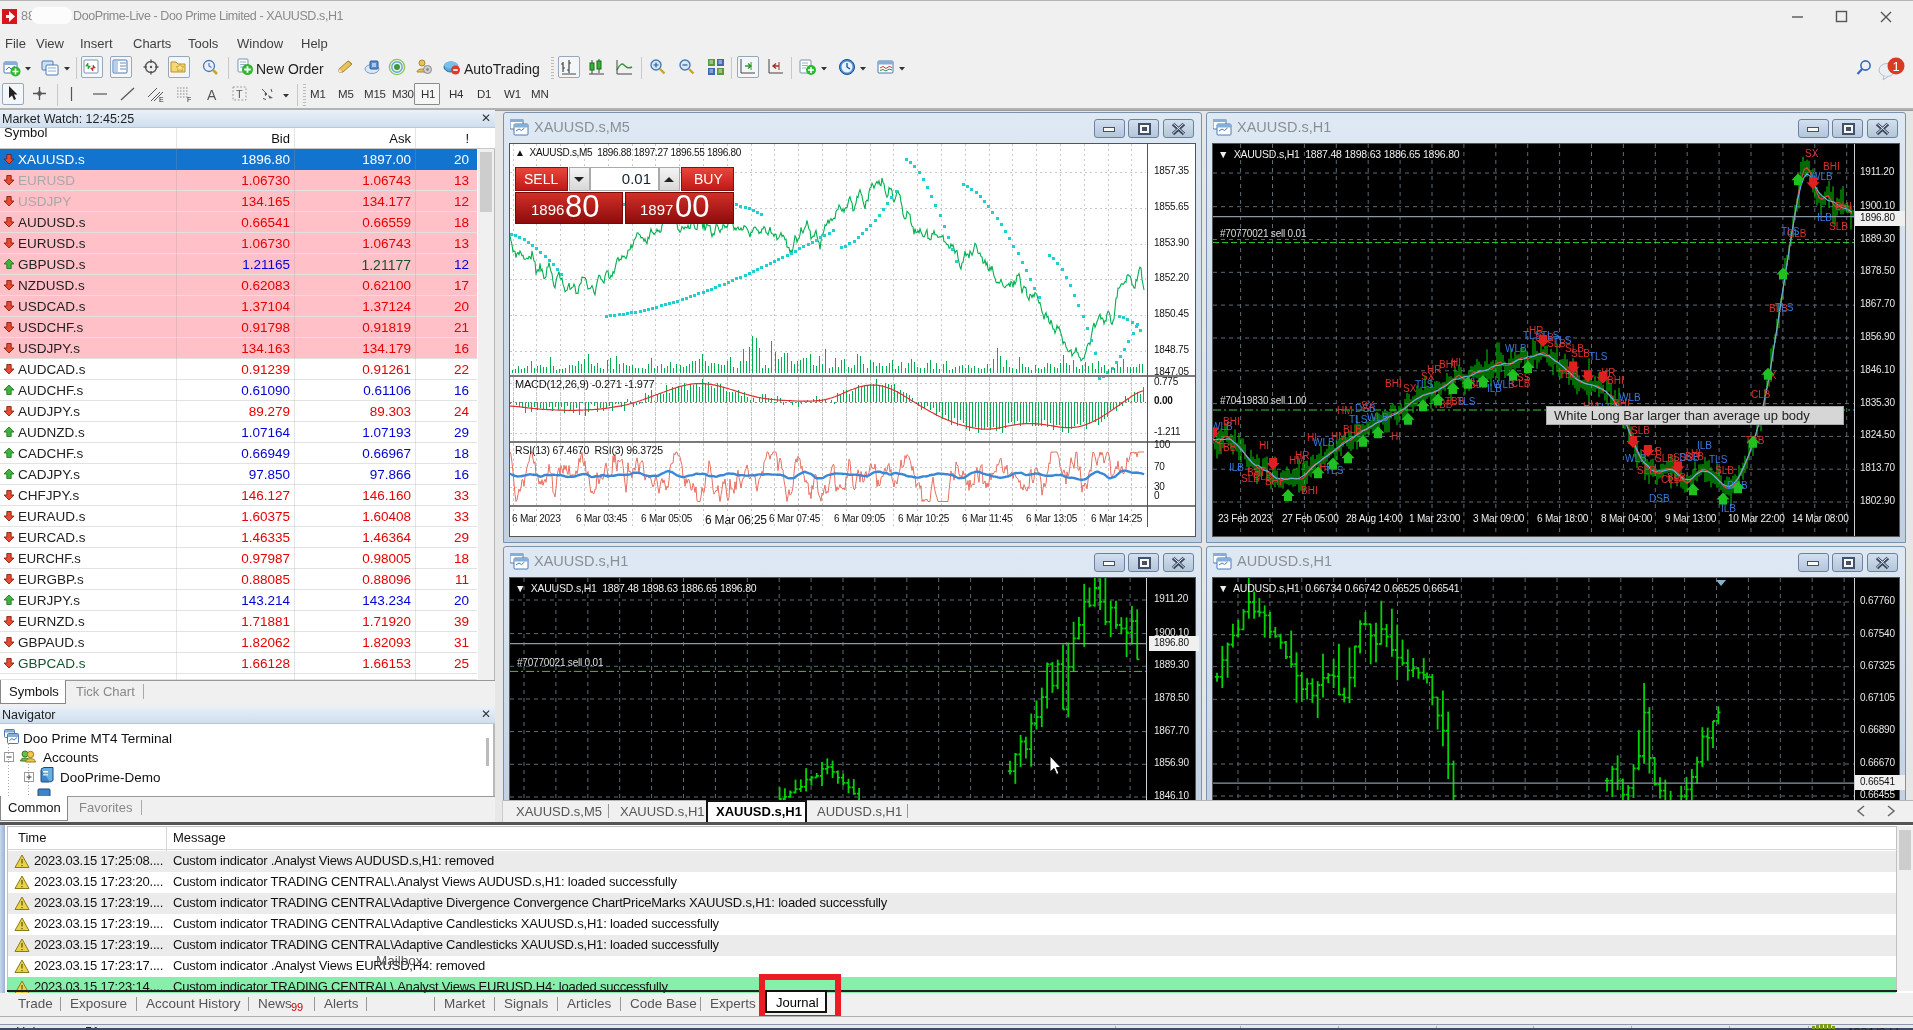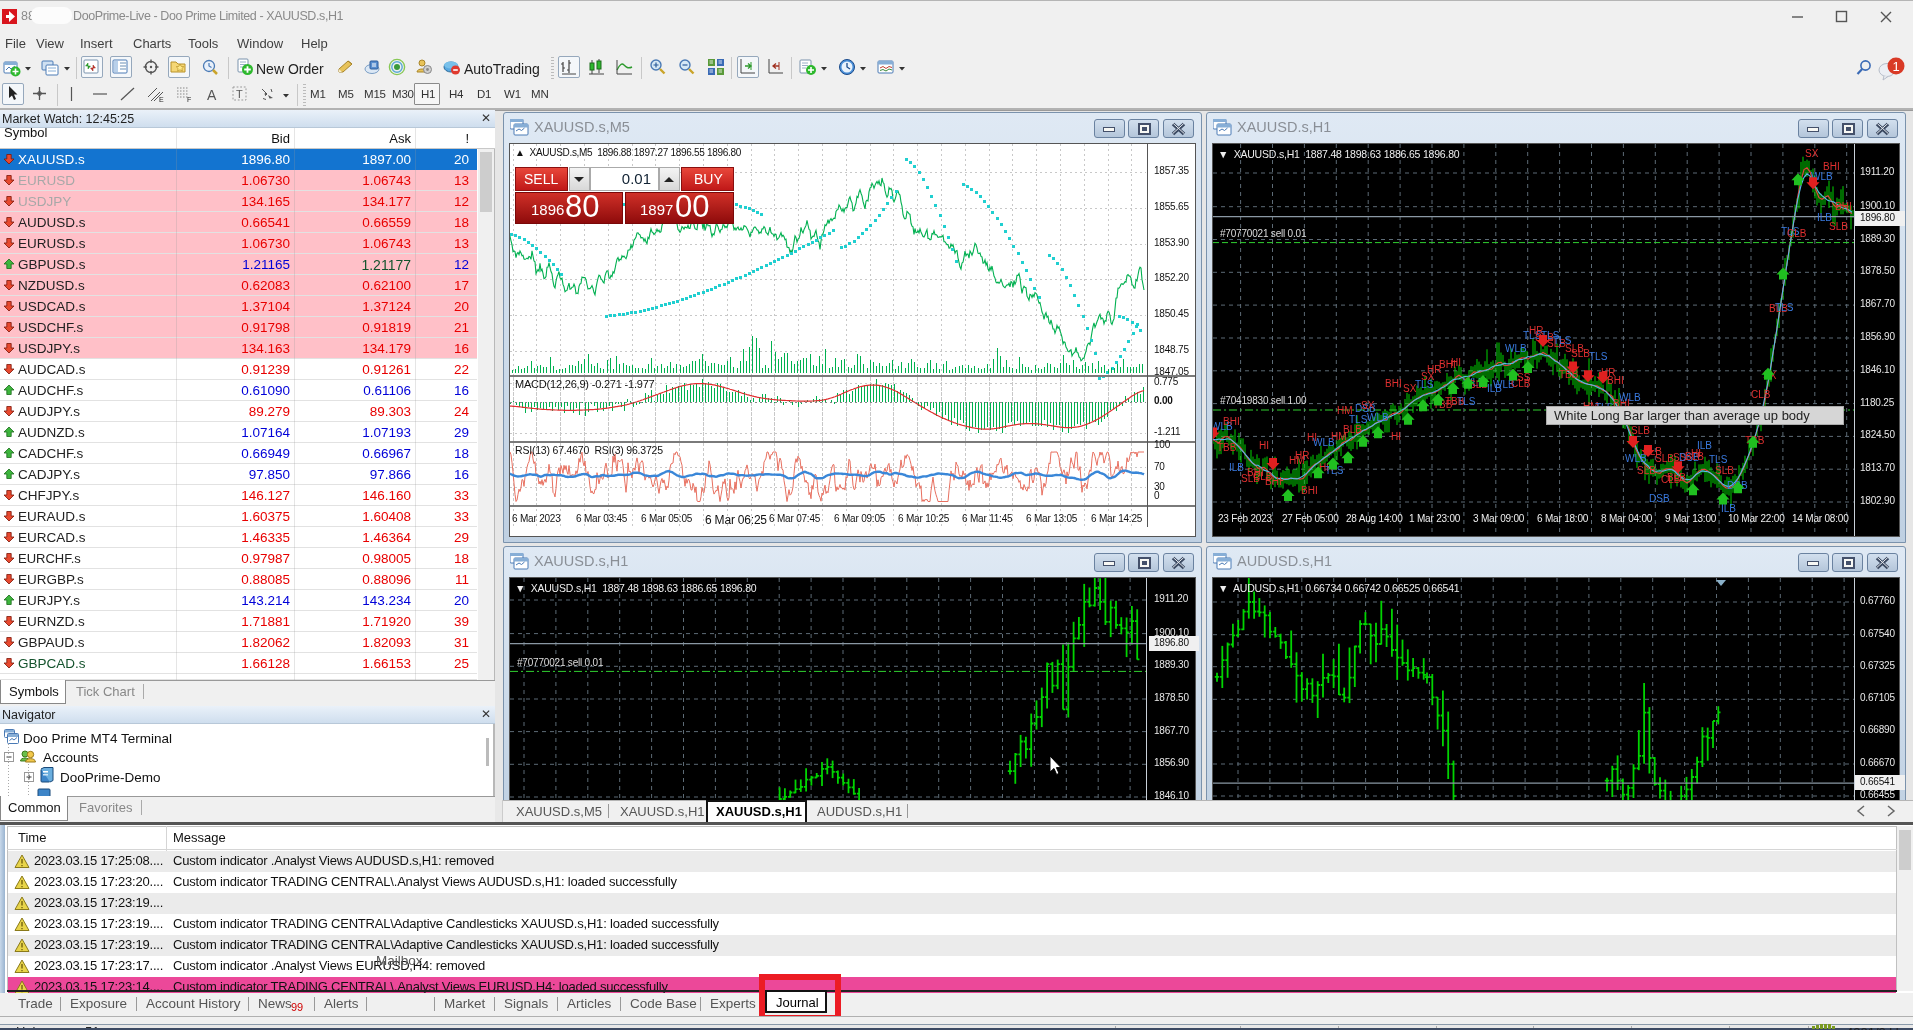--- a/index.html
+++ b/index.html
@@ -1810,21 +1810,21 @@
     <path d="M604.0 33.298959377143056 l-4 0 l0 5 l-2.6 0 l6.6 7 l6.6 -7 l-2.6 0 l0 -5 Z" fill="#e02020" transform="translate(-4 0)"></path>
     <rect x="641" y="0" width="1" height="397" fill="#c8d0d8"></rect>
   </svg>
 <div class="txt" style="left:1860px;top:166px;font-size:10px;letter-spacing:-0.2px;color:#e8e8e8">1911.20</div>
 <div class="txt" style="left:1860px;top:200px;font-size:10px;letter-spacing:-0.2px;color:#e8e8e8">1900.10</div>
 <div class="txt" style="left:1860px;top:233px;font-size:10px;letter-spacing:-0.2px;color:#e8e8e8">1889.30</div>
 <div class="txt" style="left:1860px;top:265px;font-size:10px;letter-spacing:-0.2px;color:#e8e8e8">1878.50</div>
 <div class="txt" style="left:1860px;top:298px;font-size:10px;letter-spacing:-0.2px;color:#e8e8e8">1867.70</div>
 <div class="txt" style="left:1860px;top:331px;font-size:10px;letter-spacing:-0.2px;color:#e8e8e8">1856.90</div>
 <div class="txt" style="left:1860px;top:364px;font-size:10px;letter-spacing:-0.2px;color:#e8e8e8">1846.10</div>
-<div class="txt" style="left:1860px;top:397px;font-size:10px;letter-spacing:-0.2px;color:#e8e8e8">1180.25</div>
+<div class="txt" style="left:1860px;top:397px;font-size:10px;letter-spacing:-0.2px;color:#e8e8e8">1835.30</div>
 <div class="txt" style="left:1860px;top:429px;font-size:10px;letter-spacing:-0.2px;color:#e8e8e8">1824.50</div>
 <div class="txt" style="left:1860px;top:462px;font-size:10px;letter-spacing:-0.2px;color:#e8e8e8">1813.70</div>
 <div class="txt" style="left:1860px;top:495px;font-size:10px;letter-spacing:-0.2px;color:#e8e8e8">1802.90</div>
 <div class="abs" style="left:1855px;top:211px;width:50px;height:15px;background:#f0f0f0"></div>
 <div class="txt" style="left:1860px;top:212px;font-size:10px;letter-spacing:-0.2px;color:#111">1896.80</div>
 <div class="txt" style="left:1220px;top:228px;font-size:10px;letter-spacing:-0.2px;color:#ddd">#70770021 sell 0.01</div>
 <div class="txt" style="left:1220px;top:395px;font-size:10px;letter-spacing:-0.2px;color:#ddd">#70419830 sell 1.00</div>
 <div class="txt" style="left:1218px;top:148px;font-size:10.5px;letter-spacing:-0.2px;color:#eee">▼&nbsp; XAUUSD.s,H1&nbsp; 1887.48 1898.63 1886.65 1896.80</div>
 <div class="abs" style="left:1546px;top:406px;width:298px;height:19px;background:#d6d6d6;border:1px solid #aaa"></div>
 <div class="txt" style="left:1554px;top:408px;font-size:13px;color:#222">White Long Bar larger than average up body</div>
@@ -2238,20 +2238,21 @@
     </svg>
 <div class="txt" style="left:26px;top:2px;font-size:13px;letter-spacing:-0.2px;color:#111">2023.03.15 17:23:20....</div>
 <div class="txt" style="left:165px;top:2px;font-size:13px;letter-spacing:-0.2px;color:#111">Custom indicator TRADING CENTRAL\.Analyst Views AUDUSD.s,H1: loaded successfully</div>
 </div>
 <div class="abs" style="left:8px;top:893px;width:1888px;height:21px;background:#ebebeb;overflow:hidden">
 <svg class="abs" style="left:6px;top:3px" width="16" height="15">
       <path d="M8 1 L15 13.5 L1 13.5 Z" fill="#e8d44a" stroke="#8a7a1a" stroke-width="1"></path>
       <path d="M8 5 V9.5 M8 11 V12.3" stroke="#6a5a0a" stroke-width="1.3"></path>
     </svg>
 <div class="txt" style="left:26px;top:2px;font-size:13px;letter-spacing:-0.2px;color:#111">2023.03.15 17:23:19....</div>
+<div class="txt" style="left:165px;top:2px;font-size:13px;letter-spacing:-0.2px;color:#111">Custom indicator TRADING CENTRAL\Adaptive Divergence Convergence ChartPriceMarks XAUUSD.s,H1: loaded successfully</div>
 </div>
 <div class="abs" style="left:8px;top:914px;width:1888px;height:21px;background:#fff;overflow:hidden">
 <svg class="abs" style="left:6px;top:3px" width="16" height="15">
       <path d="M8 1 L15 13.5 L1 13.5 Z" fill="#e8d44a" stroke="#8a7a1a" stroke-width="1"></path>
       <path d="M8 5 V9.5 M8 11 V12.3" stroke="#6a5a0a" stroke-width="1.3"></path>
     </svg>
 <div class="txt" style="left:26px;top:2px;font-size:13px;letter-spacing:-0.2px;color:#111">2023.03.15 17:23:19....</div>
 <div class="txt" style="left:165px;top:2px;font-size:13px;letter-spacing:-0.2px;color:#111">Custom indicator TRADING CENTRAL\Adaptive Candlesticks XAUUSD.s,H1: loaded successfully</div>
 </div>
 <div class="abs" style="left:8px;top:935px;width:1888px;height:21px;background:#ebebeb;overflow:hidden">
@@ -2263,21 +2264,21 @@
 <div class="txt" style="left:165px;top:2px;font-size:13px;letter-spacing:-0.2px;color:#111">Custom indicator TRADING CENTRAL\Adaptive Candlesticks XAUUSD.s,H1: loaded successfully</div>
 </div>
 <div class="abs" style="left:8px;top:956px;width:1888px;height:21px;background:#fff;overflow:hidden">
 <svg class="abs" style="left:6px;top:3px" width="16" height="15">
       <path d="M8 1 L15 13.5 L1 13.5 Z" fill="#e8d44a" stroke="#8a7a1a" stroke-width="1"></path>
       <path d="M8 5 V9.5 M8 11 V12.3" stroke="#6a5a0a" stroke-width="1.3"></path>
     </svg>
 <div class="txt" style="left:26px;top:2px;font-size:13px;letter-spacing:-0.2px;color:#111">2023.03.15 17:23:17....</div>
 <div class="txt" style="left:165px;top:2px;font-size:13px;letter-spacing:-0.2px;color:#111">Custom indicator .Analyst Views EURUSD,H4: removed</div>
 </div>
-<div class="abs" style="left:8px;top:977px;width:1888px;height:30px;background:#ec4899;overflow:hidden">
+<div class="abs" style="left:8px;top:977px;width:1888px;height:30px;background:#86efac;overflow:hidden">
 <svg class="abs" style="left:6px;top:3px" width="16" height="15">
       <path d="M8 1 L15 13.5 L1 13.5 Z" fill="#e8d44a" stroke="#8a7a1a" stroke-width="1"></path>
       <path d="M8 5 V9.5 M8 11 V12.3" stroke="#6a5a0a" stroke-width="1.3"></path>
     </svg>
 <div class="txt" style="left:26px;top:2px;font-size:13px;letter-spacing:-0.2px;color:#111">2023.03.15 17:23:14....</div>
 <div class="txt" style="left:165px;top:2px;font-size:13px;letter-spacing:-0.2px;color:#111">Custom indicator TRADING CENTRAL\.Analyst Views EURUSD.H4: loaded successfully</div>
 </div>
 <div class="abs" style="left:7px;top:990px;width:1890px;height:2px;background:#222"></div>
 <div class="abs" style="left:1897px;top:826px;width:16px;height:165px;background:#f0f0f0"></div>
 <div class="abs" style="left:1899px;top:830px;width:12px;height:40px;background:#cdcdcd"></div>

